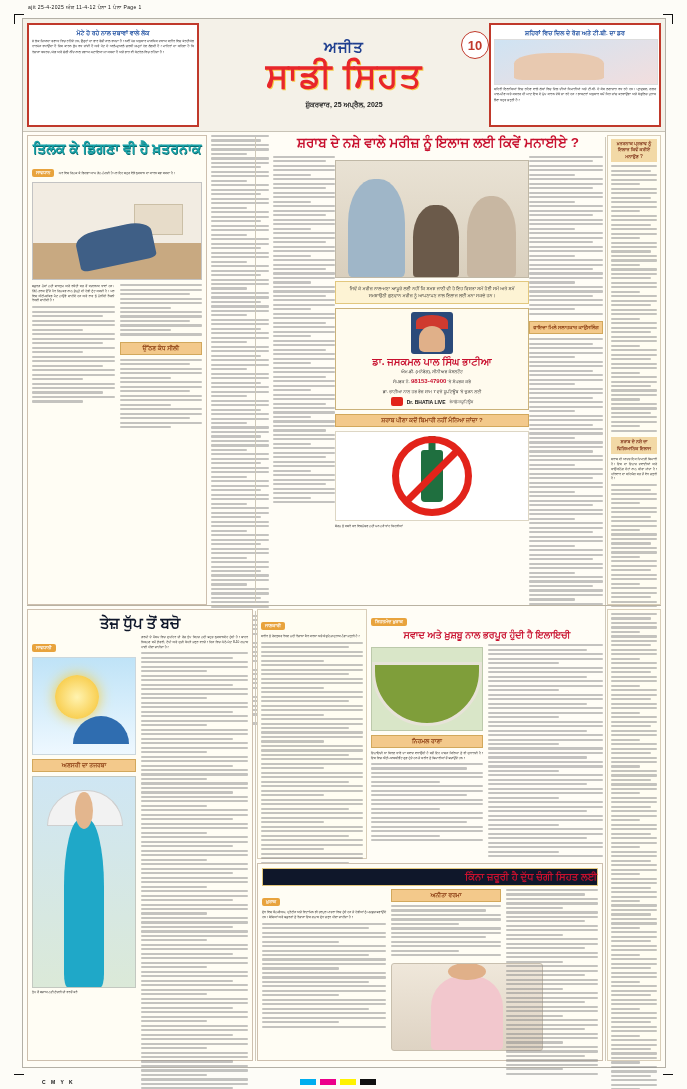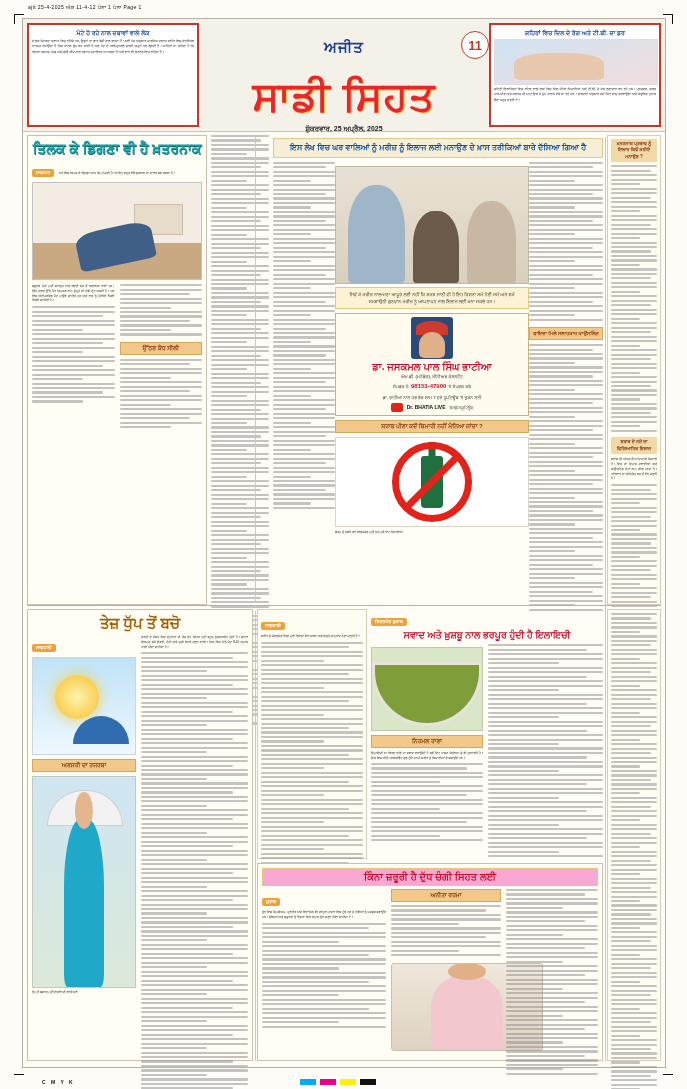--- a/index.html
+++ b/index.html
@@ -14,21 +14,21 @@
   .frame{position:absolute;left:22px;top:18px;width:642px;height:1048px;border:1px solid #b4b0a6;background:#fffdf6;}
 
   
   .masthead{position:absolute;left:0;top:0;width:642px;height:112px;background:#f4f1e8;border-bottom:1px solid #c8c3b6;}
   .mh-left{position:absolute;left:4px;top:4px;width:172px;height:104px;border:2px solid #c0392b;background:#fff;padding:3px;box-sizing:border-box;}
   .mh-right{position:absolute;right:4px;top:4px;width:172px;height:104px;border:2px solid #c0392b;background:#fff;padding:3px;box-sizing:border-box;}
   .mh-box-title{font-size:6.2px;font-weight:bold;color:#1d4ea0;text-align:center;line-height:1.5;margin-bottom:2px;}
   .mh-box-body{font-size:3.3px;color:#222;line-height:1.55;text-align:justify;}
   .mh-center{position:absolute;left:180px;top:13px;width:282px;text-align:center;}
   .ajit{font-size:15px;font-weight:bold;color:#1f3f8f;letter-spacing:1px;margin-top:6px;}
-  .bigtitle{font-size:40px;font-weight:bold;color:#e8262b;letter-spacing:1px;line-height:1;margin-top:20px;
+  .bigtitle{font-size:34px;font-weight:bold;color:#e8262b;letter-spacing:1px;line-height:1;margin-top:2px;
             text-shadow:1px 1px 0 #f7c948;}
   .dateline{font-size:7px;font-weight:bold;color:#1b1b1b;margin-top:9px;}
   .pagenum{position:absolute;left:438px;top:12px;width:26px;height:26px;border:1.6px solid #c0392b;border-radius:50%;
            color:#c0392b;font-size:13px;font-weight:bold;display:flex;align-items:center;justify-content:center;background:#fff;}
   .mh-img{width:100%;height:44px;background:linear-gradient(160deg,#cfe3f3,#f2dede);border:1px solid #ddd;margin-top:2px;position:relative;overflow:hidden;}
   .mh-img:after{content:"";position:absolute;left:12%;top:30%;width:55%;height:60%;background:#e8c9b0;border-radius:40% 40% 10% 10%;}
 
   
   .panel{position:absolute;box-sizing:border-box;}
   .col-rule{position:absolute;width:1px;background:#cfc9ba;}
@@ -70,37 +70,37 @@
   .bottle:before{content:"";position:absolute;left:50%;top:-14px;transform:translateX(-50%);width:7px;height:16px;background:#1f6f3f;}
   .circleban{position:absolute;left:50%;top:50%;transform:translate(-50%,-50%);width:66px;height:66px;border:7px solid #e2231a;border-radius:50%;}
   .banbar{position:absolute;left:50%;top:50%;transform:translate(-50%,-50%) rotate(-45deg);width:72px;height:7px;background:#e2231a;}
 
   
   .p-right{left:584px;top:116px;width:54px;height:470px;border:1px solid #d8cdb8;background:#fffdf2;padding:3px;}
   .r-head{background:#f2d9a6;color:#7a2b12;font-size:4.6px;font-weight:bold;text-align:center;line-height:1.4;padding:2px 1px;}
 
   
   .p-sun{left:4px;top:590px;width:226px;height:452px;border:1px solid #cdbfae;background:#fffdf4;padding:4px;}
-  .sun-head{color:#a16207;font-size:15px;font-weight:bold;text-align:center;}
+  .sun-head{color:#0f172a;font-size:15px;font-weight:bold;text-align:center;}
   .sun-img{height:96px;margin-top:4px;background:linear-gradient(#bfe3f7,#eef8ff);border:1px solid #cbd7dd;position:relative;overflow:hidden;}
   .sun{position:absolute;left:22%;top:18%;width:44px;height:44px;border-radius:50%;background:radial-gradient(#fff3b0,#f6c02a);box-shadow:0 0 14px #f7d046;}
   .umb{position:absolute;right:6%;bottom:10%;width:56px;height:28px;background:#2f6db0;border-radius:56px 56px 0 0;}
   .girl-img{height:210px;margin-top:4px;background:linear-gradient(#cfe6f3,#dbe9d8);border:1px solid #c3c8c0;position:relative;overflow:hidden;}
   .girl{position:absolute;left:30%;bottom:0;width:40%;height:80%;background:#1fa8c8;border-radius:40% 40% 8% 8%;}
   .girl:after{content:"";position:absolute;left:28%;top:-16%;width:44%;height:22%;background:#e3b68e;border-radius:50%;}
   .umb2{position:absolute;left:14%;top:6%;width:72%;height:34px;background:#f2f2f2;border:1px solid #cfcfcf;border-radius:80px 80px 0 0;}
 
   
   .p-mid{left:234px;top:590px;width:110px;height:250px;border:1px solid #d8cdb8;background:#fffdf2;padding:3px;}
   .p-methi{left:348px;top:590px;width:232px;height:250px;}
   .methi-head{color:#c8102e;font-size:9.5px;font-weight:bold;text-align:center;line-height:1.3;}
   .methi-img{height:82px;margin-top:3px;background:#d9e6c8;border:1px solid #bcc9ab;position:relative;overflow:hidden;}
   .bowl{position:absolute;left:50%;top:56%;transform:translate(-50%,-50%);width:104px;height:58px;background:#7f9e3a;border-radius:0 0 60px 60px;border:3px solid #e7e3d8;}
   .p-milk{left:234px;top:844px;width:346px;height:198px;border:1px solid #cdbfae;background:#fffdf4;padding:4px;}
-  .milk-head{background:#f9a8d4;border:1px solid #e3c77c;color:#c8102e;font-size:10px;font-weight:bold;text-align:center;padding:2px 0;}
+  .milk-head{background:#0f172a;border:1px solid #e3c77c;color:#c8102e;font-size:10px;font-weight:bold;text-align:right;padding:2px 0;}
   .milk-img{height:86px;margin:4px auto 0;width:150px;background:linear-gradient(#efe7da,#ded3c3);border:1px solid #c8bfae;position:relative;overflow:hidden;border-radius:3px;}
   .milk-fig{position:absolute;left:26%;bottom:0;width:48%;height:86%;background:#f2c7cd;border-radius:42% 42% 6% 6%;}
   .milk-fig:after{content:"";position:absolute;left:24%;top:-18%;width:52%;height:24%;background:#e0b089;border-radius:50%;}
 
   
   .p-blood{left:584px;top:590px;width:54px;height:452px;border:1px solid #d8cdb8;background:#fffdf2;padding:3px;}
 
   
   .p-teen{left:430px;top:596px;width:150px;height:240px;}
   .teen-img{height:170px;background:linear-gradient(#e9eef2,#d9e0e6);border:1px solid #c6ccd2;position:relative;overflow:hidden;}
@@ -135,21 +135,21 @@
         <div class="mh-box-title">ਮੋਟੇ ਹੋ ਰਹੇ ਨਾਲ ਦਬਾਵਾਂ ਵਾਲੇ ਲੋਕ</div>
         <div class="mh-box-body">ਜੋ ਲੋਕ ਜ਼ਿਆਦਾ ਤਣਾਅ ਵਿਚ ਰਹਿੰਦੇ ਹਨ, ਉਨ੍ਹਾਂ ਦਾ ਭਾਰ ਤੇਜ਼ੀ ਨਾਲ ਵਧਦਾ ਹੈ। ਨਵੀਂ ਖੋਜ ਅਨੁਸਾਰ ਮਾਨਸਿਕ ਦਬਾਅ ਸਰੀਰ ਵਿਚ ਕੋਰਟੀਸੋਲ ਹਾਰਮੋਨ ਵਧਾਉਂਦਾ ਹੈ ਜਿਸ ਕਾਰਨ ਭੁੱਖ ਵਧ ਜਾਂਦੀ ਹੈ ਅਤੇ ਪੇਟ ਦੇ ਆਲੇ-ਦੁਆਲੇ ਚਰਬੀ ਜਮ੍ਹਾਂ ਹੋਣ ਲੱਗਦੀ ਹੈ। ਮਾਹਿਰਾਂ ਦਾ ਕਹਿਣਾ ਹੈ ਕਿ ਰੋਜ਼ਾਨਾ ਕਸਰਤ, ਯੋਗ ਅਤੇ ਚੰਗੀ ਨੀਂਦ ਨਾਲ ਤਣਾਅ ਘਟਾਇਆ ਜਾ ਸਕਦਾ ਹੈ ਅਤੇ ਭਾਰ ਵੀ ਕੰਟਰੋਲ ਵਿਚ ਰਹਿੰਦਾ ਹੈ।</div>
       </div>
 
       <div class="mh-center">
         <div class="ajit">ਅਜੀਤ</div>
         <div class="bigtitle">ਸਾਡੀ ਸਿਹਤ</div>
         <div class="dateline">ਸ਼ੁੱਕਰਵਾਰ, 25 ਅਪ੍ਰੈਲ, 2025</div>
       </div>
 
-      <div class="pagenum">11</div>
+      <div class="pagenum">10</div>
 
       <div class="mh-right">
         <div class="mh-box-title">ਸ਼ਹਿਰਾਂ ਵਿਚ ਦਿਲ ਦੇ ਰੋਗ ਅਤੇ ਟੀ.ਬੀ. ਦਾ ਡਰ</div>
         <div class="mh-img"></div>
         <div class="mh-box-body" style="margin-top:2px;">ਸ਼ਹਿਰੀ ਇਲਾਕਿਆਂ ਵਿਚ ਰਹਿਣ ਵਾਲੇ ਲੋਕਾਂ ਵਿਚ ਦਿਲ ਦੀਆਂ ਬਿਮਾਰੀਆਂ ਅਤੇ ਟੀ.ਬੀ. ਦੇ ਕੇਸ ਲਗਾਤਾਰ ਵਧ ਰਹੇ ਹਨ। ਪ੍ਰਦੂਸ਼ਣ, ਗਲਤ ਖਾਣ-ਪੀਣ ਅਤੇ ਕਸਰਤ ਦੀ ਘਾਟ ਇਸ ਦੇ ਮੁੱਖ ਕਾਰਨ ਦੱਸੇ ਜਾ ਰਹੇ ਹਨ। ਡਾਕਟਰਾਂ ਅਨੁਸਾਰ ਸਮੇਂ ਸਿਰ ਜਾਂਚ ਕਰਵਾਉਣਾ ਅਤੇ ਸੰਤੁਲਿਤ ਖੁਰਾਕ ਲੈਣਾ ਬਹੁਤ ਜ਼ਰੂਰੀ ਹੈ।</div>
       </div>
     </div>
 
     <div class="panel p-tilak">
       <div class="t-head">ਤਿਲਕ ਕੇ ਡਿਗਣਾ ਵੀ ਹੈ ਖ਼ਤਰਨਾਕ</div>
@@ -356,21 +356,21 @@
         <i class="l"></i>
           <i class="m"></i>
           <i class="l"></i>
           <i class="l"></i>
           <i class="s"></i>
           <i class="l"></i>
       </div>
     </div>
 
     <div class="panel p-center">
-      <div class="c-sub">ਇਸ ਲੇਖ ਵਿਚ ਘਰ ਵਾਲਿਆਂ ਨੂੰ ਮਰੀਜ਼ ਨੂੰ ਇਲਾਜ ਲਈ ਮਨਾਉਣ ਦੇ ਖ਼ਾਸ ਤਰੀਕਿਆਂ ਬਾਰੇ ਦੱਸਿਆ ਗਿਆ ਹੈ</div>
+      <div class="c-head">ਸ਼ਰਾਬ ਦੇ ਨਸ਼ੇ ਵਾਲੇ ਮਰੀਜ਼ ਨੂੰ ਇਲਾਜ ਲਈ ਕਿਵੇਂ ਮਨਾਈਏ ?</div>
 
       <div style="display:flex;gap:0;margin-top:4px;">
 
         <div style="width:62px;">
           <div class="fakelines">
             <i class="l"></i>
               <i class="m"></i>
               <i class="l"></i>
               <i class="l"></i>
               <i class="s"></i>

